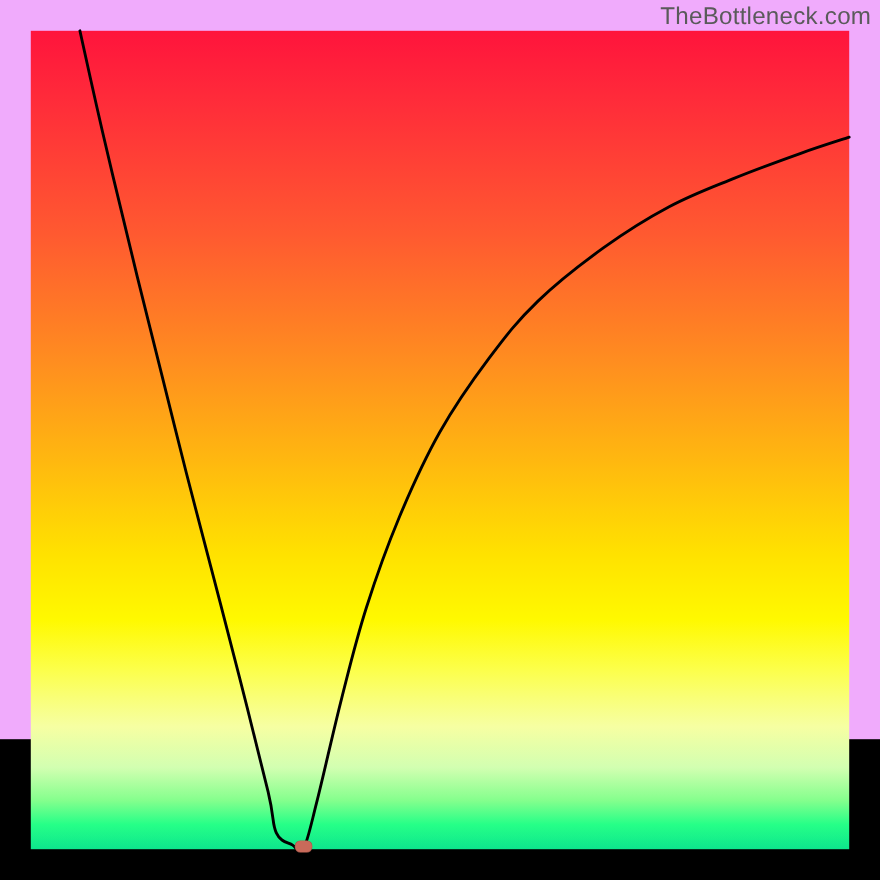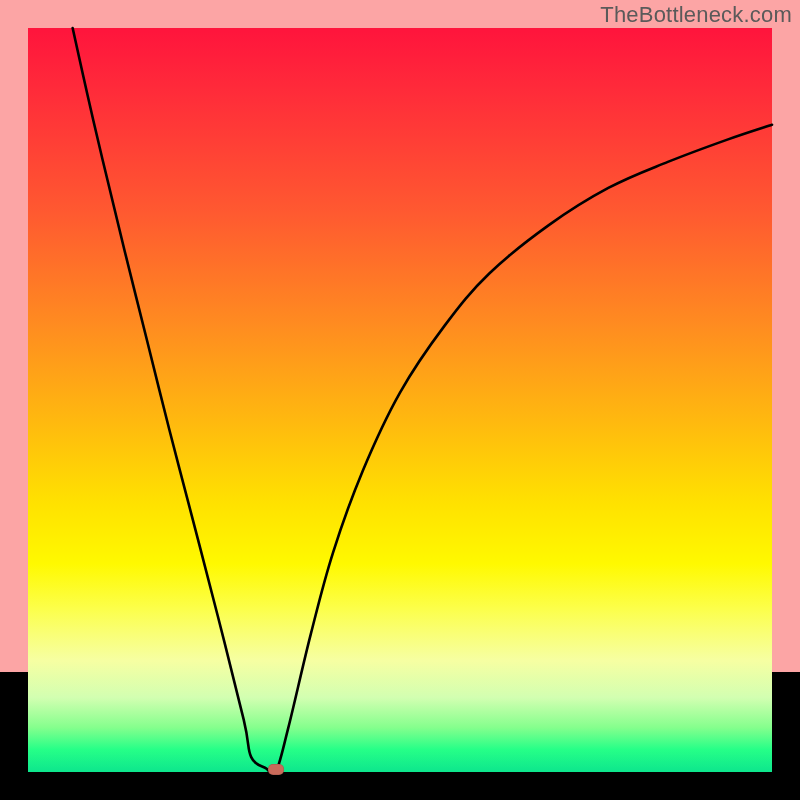--- a/index.html
+++ b/index.html
@@ -8,21 +8,21 @@
     width: 800px;
     height: 800px;
     background: #000;
     font-family: Arial, Helvetica, sans-serif;
     overflow: hidden;
   }
   .frame {
     position: relative;
     width: 800px;
     height: 672px;
-    background: #fca5a5;
+    background: #f0abfc;
   }
   .watermark {
     position: absolute;
     top: 2px;
     right: 8px;
     color: #5a5a5a;
     font-size: 22px;
     font-weight: 400;
     letter-spacing: 0.2px;
   }

